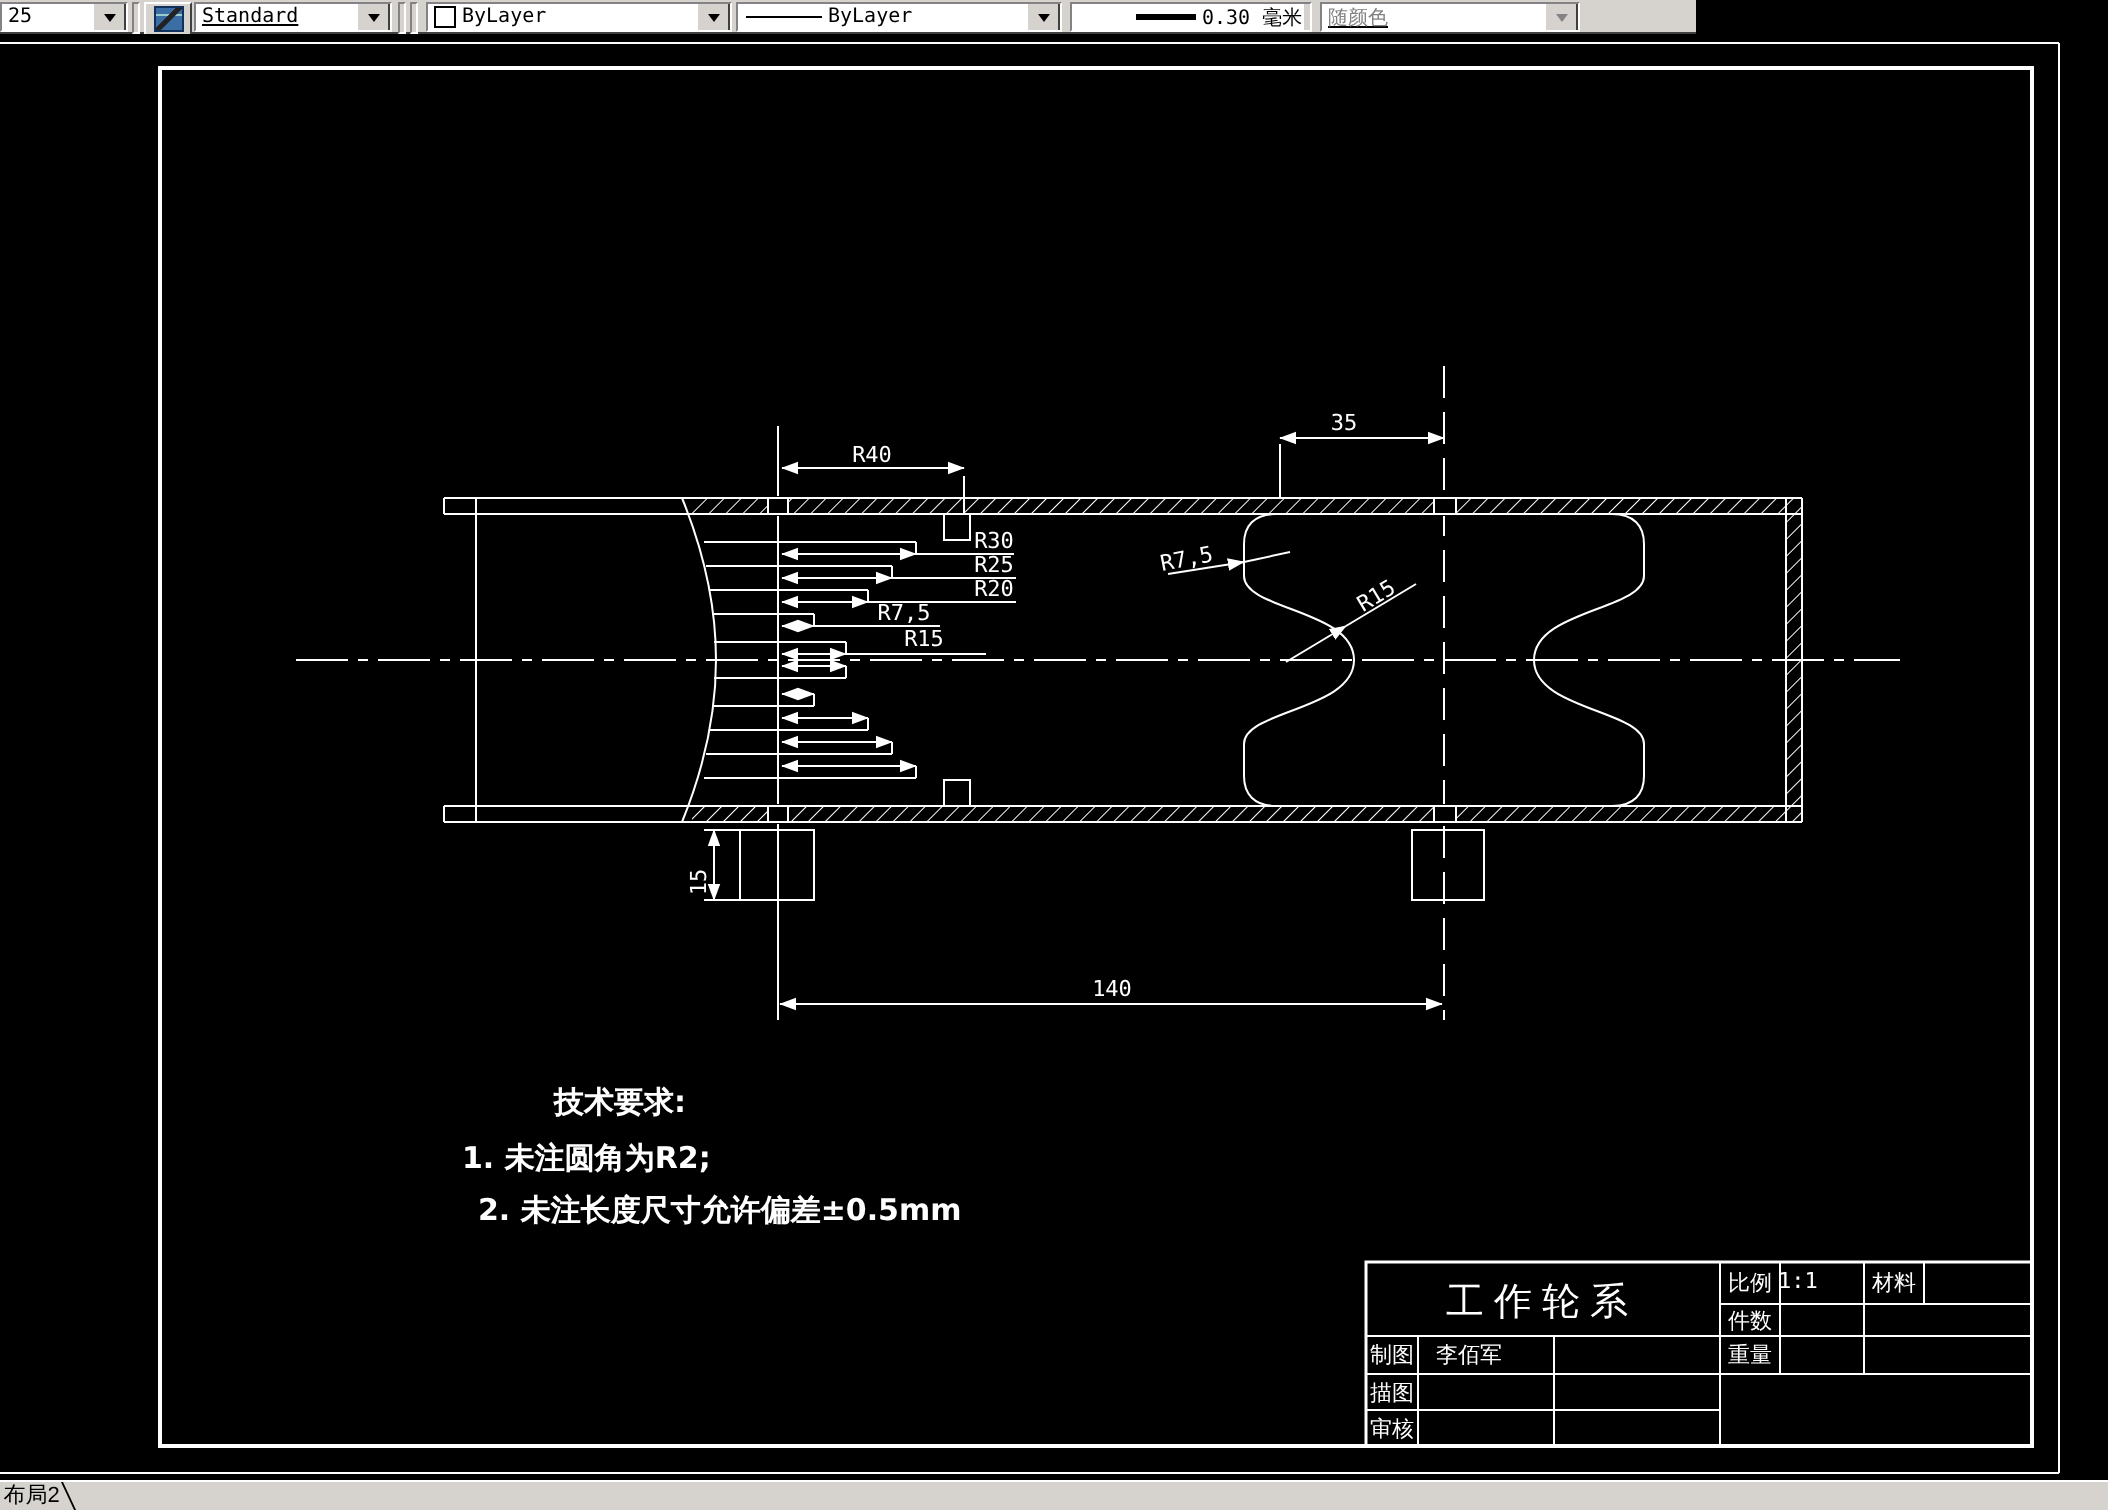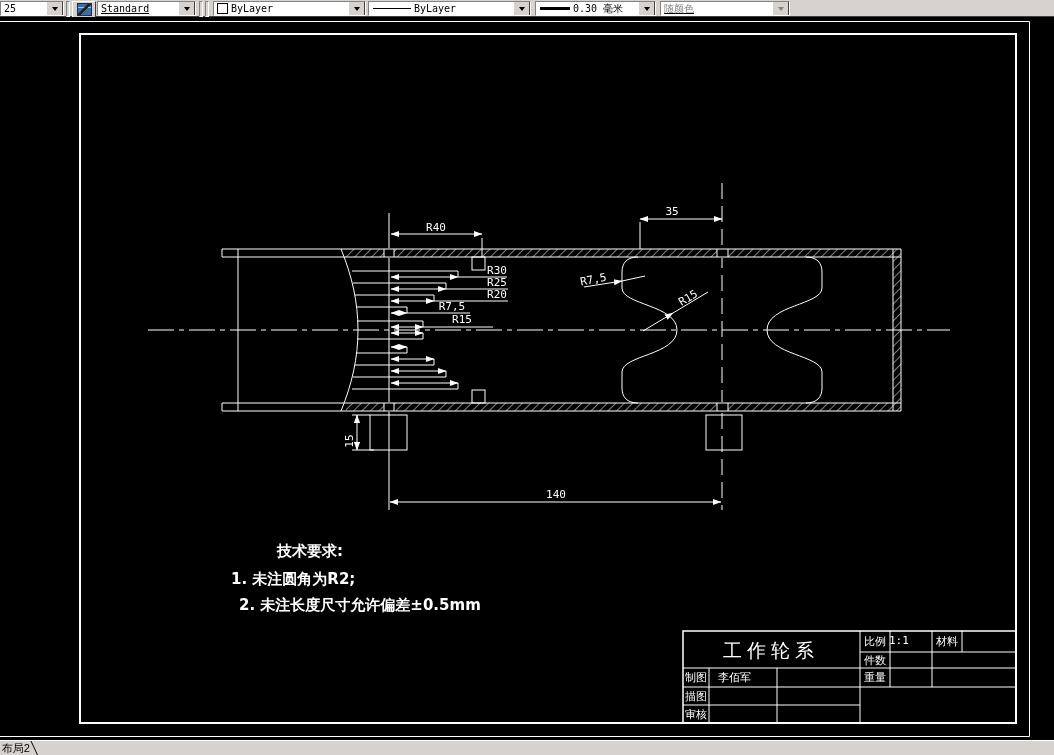--- a/index.html
+++ b/index.html
@@ -2,21 +2,21 @@
 <html><head>
 <meta charset="utf-8">
 <style>
   html,body{margin:0;padding:0;}
   body{
     width:1054px;height:755px;position:relative;overflow:hidden;
     background:#000;font-family:"Liberation Sans","DejaVu Sans",sans-serif;
   }
   
   .toolbar{
-    position:absolute;left:0;top:0;width:1054px;height:17px;
+    position:absolute;left:0;top:0;width:848px;height:17px;
     background:#d6d3ce;border-bottom:1px solid #404040;box-sizing:border-box;
   }
   .tb-abs{position:absolute;top:1px;height:15px;box-sizing:border-box;}
   .combo{
     background:#fff;border:1px solid;border-color:#848284 #fff #fff #848284;
     display:flex;align-items:center;font-family:"DejaVu Sans Mono","Liberation Mono",monospace;
     font-size:10px;color:#000;overflow:hidden;
   }
   .combo .val{flex:1;padding-left:3px;white-space:nowrap;}
   .combo .arrowbtn{
@@ -91,21 +91,21 @@
         <span class="tri"></span>
       </span>
   </div>
   <div class="combo tb-abs" style="left:368px;width:163px;">
     <span class="ltline"></span>
     <span class="val">ByLayer</span>
     <span class="arrowbtn">
         <span class="tri"></span>
       </span>
   </div>
-  <div class="combo tb-abs" style="left:535px;width:121px;">
+  <div class="combo tb-abs" style="left:535px;width:121px;padding-left:28px;">
     <span class="lwline"></span>
     <span class="val">0.30 毫米</span>
     <span class="arrowbtn">
         <span class="tri"></span>
       </span>
   </div>
   <div class="combo tb-abs disabled" style="left:660px;width:130px;text-decoration:underline;">
     <span class="val">随颜色</span>
     <span class="arrowbtn">
         <span class="tri"></span>

